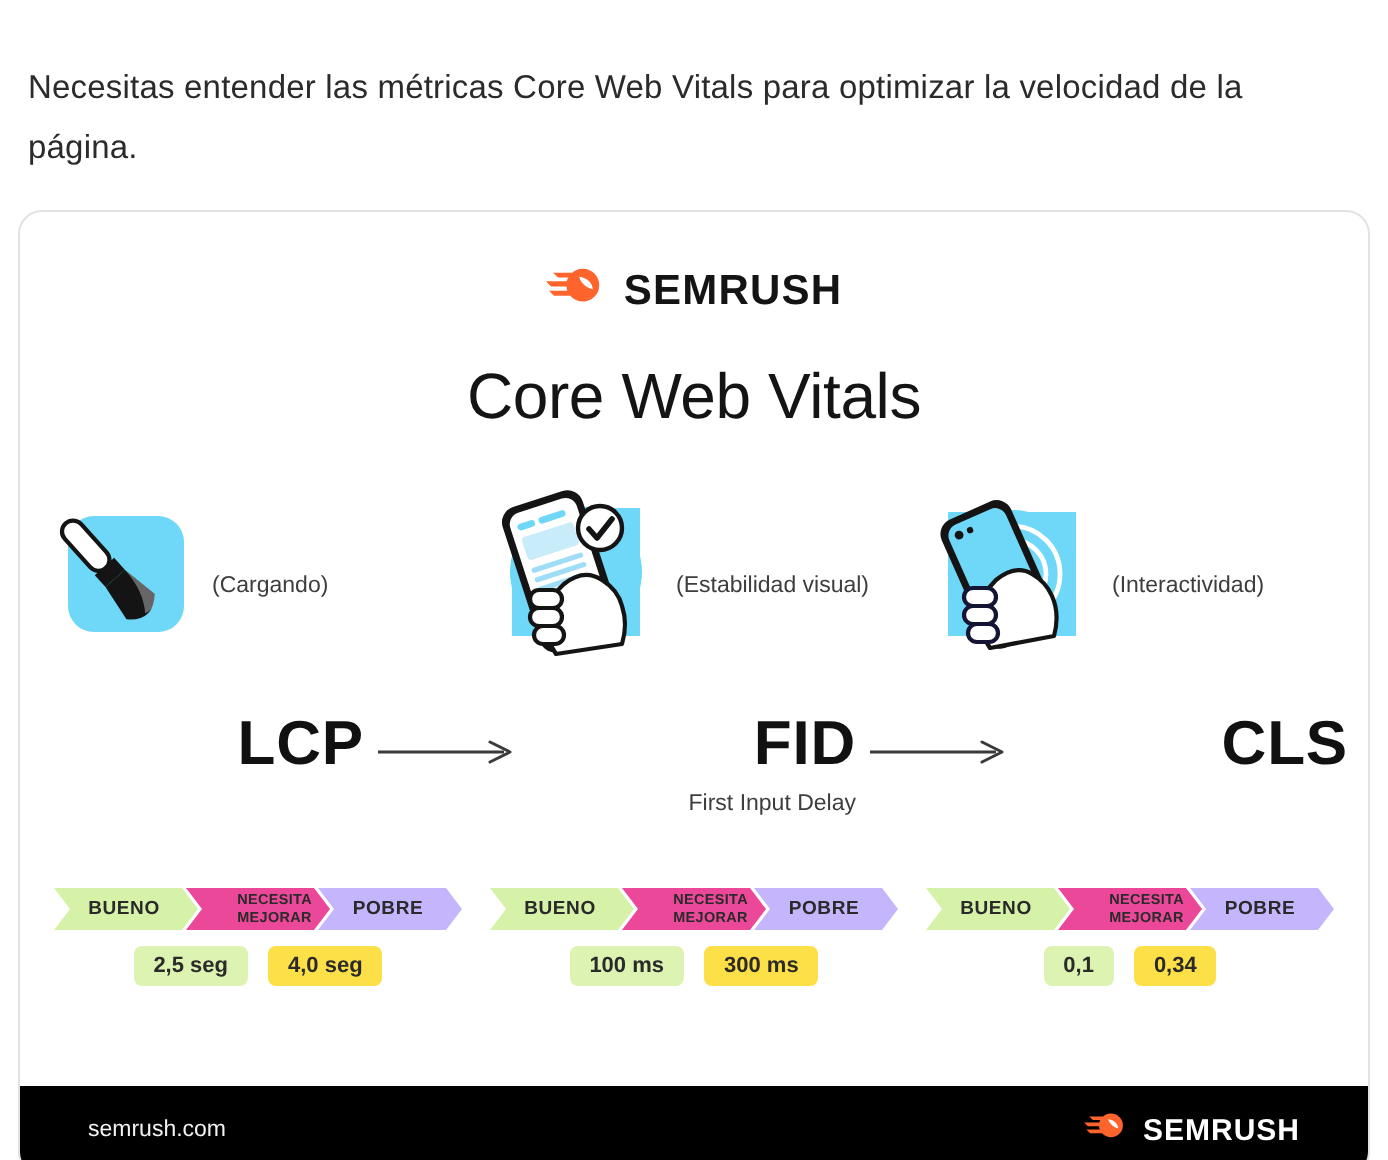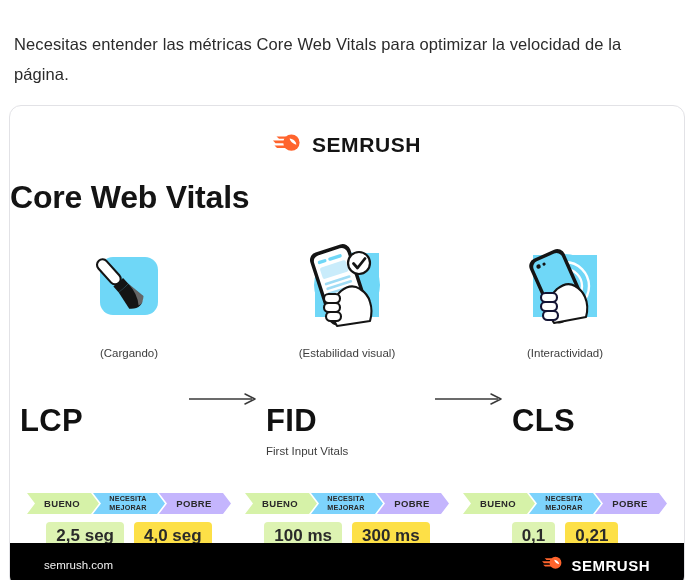--- a/index.html
+++ b/index.html
@@ -48,37 +48,37 @@
   .logo-word {
     font-size: 21px;
     font-weight: bold;
     letter-spacing: 0.6px;
     color: #141414;
   }
   .logo-word.light { color: #ffffff; }
 
   
   .headline {
+    text-align: center;
     margin-top: 21px;
     font-size: 32px;
-    font-weight: bold;
+    font-weight: normal;
     color: #141414;
     letter-spacing: -0.2px;
   }
 
   
   .cols {
     display: flex;
     margin-top: 21px;
     padding: 0 10px;
   }
   .col {
     flex: 1 1 0;
     display: flex;
-    flex-direction: column;
     align-items: center;
   }
 
   .art {
     height: 98px;
     display: flex;
     align-items: center;
     justify-content: center;
   }
   .paren {
@@ -89,22 +89,21 @@
 
   
   .metrics {
     display: flex;
     align-items: flex-start;
     margin-top: 20px;
     padding: 0 10px;
   }
   .metric {
     flex: 1 1 0;
-    text-align: left;
-    margin-top: 26px;
+    text-align: right;
   }
   .metric-abbr {
     font-size: 31px;
     font-weight: bold;
     color: #111111;
     letter-spacing: 0.4px;
     line-height: 1;
   }
   .metric-full {
     margin-top: 9px;
@@ -147,35 +146,35 @@
     font-weight: bold;
     color: #2a2a2a;
     letter-spacing: 0.3px;
     padding: 0 9px 0 7px;
     clip-path: polygon(0 0, calc(100% - 8px) 0, 100% 50%, calc(100% - 8px) 100%, 0 100%, 8px 50%);
   }
   .chev.first {
     clip-path: polygon(0 0, calc(100% - 8px) 0, 100% 50%, calc(100% - 8px) 100%, 0 100%, 8px 50%);
   }
   .chev-good { background: #d6f2a8; width: 72px; }
-  .chev-mid  { background: #7dd3fc; width: 72px; margin-left: -6px; }
+  .chev-mid  { background: #ec4899; width: 72px; margin-left: -6px; justify-content: flex-end; }
   .chev-poor { background: #c4b5fd; width: 72px; margin-left: -6px; }
   .chev-mid .two-line {
     line-height: 8.5px;
     text-align: center;
     font-size: 7.2px;
     letter-spacing: 0.2px;
   }
 
   .vals-row {
     display: flex;
     margin-top: 8px;
   }
   .val {
-    font-size: 17px;
+    font-size: 11px;
     font-weight: bold;
     color: #2a2a2a;
     border-radius: 4px;
     padding: 4px 10px;
   }
   .val-good { background: #ddf3b2; }
   .val-mid  { background: #fde047; margin-left: 10px; }
 
   
   .footer {
@@ -307,21 +306,21 @@
       <div class="metric-abbr">LCP</div>
     </div>
     <div class="arrow-cell">
       <svg width="70" height="12" viewBox="0 0 70 12" aria-hidden="true">
         <line x1="0" y1="6" x2="63" y2="6" stroke="#3a3a3a" stroke-width="1.5"></line>
         <polyline points="56,1 66,6 56,11" fill="none" stroke="#3a3a3a" stroke-width="1.5" stroke-linecap="round" stroke-linejoin="round"></polyline>
       </svg>
     </div>
     <div class="metric">
       <div class="metric-abbr">FID</div>
-      <div class="metric-full">First Input Vitals</div>
+      <div class="metric-full">First Input Delay</div>
     </div>
     <div class="arrow-cell">
       <svg width="70" height="12" viewBox="0 0 70 12" aria-hidden="true">
         <line x1="0" y1="6" x2="63" y2="6" stroke="#3a3a3a" stroke-width="1.5"></line>
         <polyline points="56,1 66,6 56,11" fill="none" stroke="#3a3a3a" stroke-width="1.5" stroke-linecap="round" stroke-linejoin="round"></polyline>
       </svg>
     </div>
     <div class="metric">
       <div class="metric-abbr">CLS</div>
     </div>
@@ -369,21 +368,21 @@
         <div class="chev chev-mid">
           <div class="two-line">
             <div>NECESITA</div>
             <div>MEJORAR</div>
           </div>
         </div>
         <div class="chev chev-poor">POBRE</div>
       </div>
       <div class="vals-row">
         <div class="val val-good">0,1</div>
-        <div class="val val-mid">0,21</div>
+        <div class="val val-mid">0,34</div>
       </div>
     </div>
   </div>
 
   <div class="footer">
     <span class="footer-url">semrush.com</span>
     <span class="footer-logo">
       <span>
         <svg width="22" height="16" viewBox="0 0 30 22" aria-hidden="true">
           <path d="M0 8.6 L13 8.6 L13 11.2 L2.5 11.2 Z" fill="#ff642d"></path>

